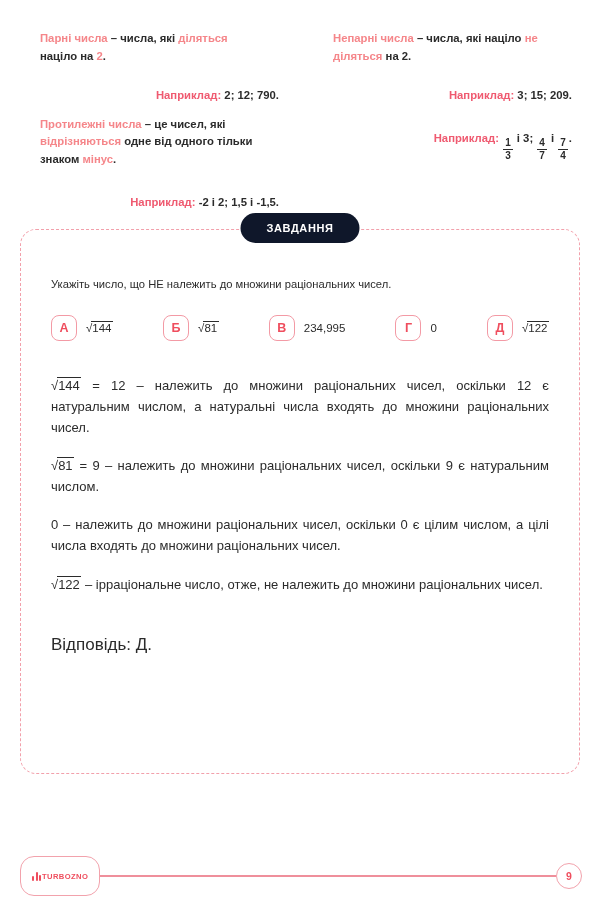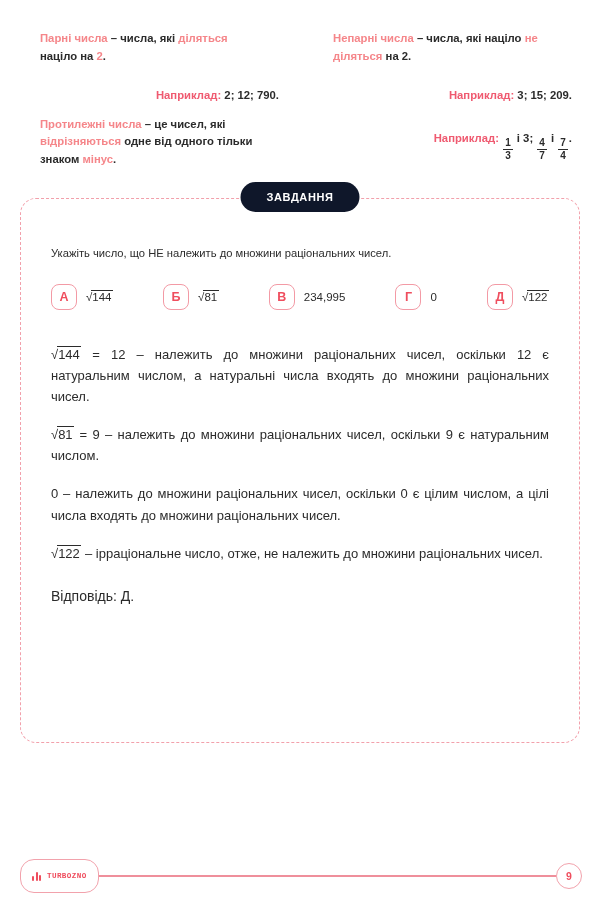--- a/index.html
+++ b/index.html
@@ -149,23 +149,23 @@
 
   
   .solution-p {
     font-size: 13px;
     line-height: 1.62;
     color: #2b2b2b;
     text-align: justify;
     margin: 0 0 17px 0;
   }
   .answer-line {
-    font-size: 14px;
-    color: #2b2b2b;
-    margin: 24px 0 0 0;
+    font-size: 17px;
+    color: #2b2b2b;
+    margin: 40px 0 0 0;
   }
 
   
   .footer {
     position: absolute;
     left: 0;
     right: 0;
     bottom: 22px;
     height: 32px;
     display: flex;
@@ -173,27 +173,25 @@
   }
   .footer-rule {
     flex: 1;
     height: 1.2px;
     background: #ef8f9b;
   }
   .footer-logo {
     margin-left: 20px;
     border: 1.3px solid #f2a2ac;
     border-radius: 14px;
-    height: 34px;
+    height: 40px;
     padding: 0 11px;
     display: flex;
     align-items: center;
-    gap: 5px;
-    box-sizing: border-box;
-    font-family: Liberation Mono, monospace;
+    box-sizing: border-box;
   }
   .logo-mark {
     width: 10px;
     height: 10px;
     position: relative;
     flex: none;
   }
   .logo-mark i {
     position: absolute;
     bottom: 0;
@@ -236,20 +234,21 @@
     <div class="def-example"><span class="ex-label">Наприклад:</span> <span class="ex-value">2; 12; 790.</span></div>
   </div>
 
   <div class="def-cell">
     <p class="def-text"><span class="hl">Непарні числа</span><span> – </span><span>числа, які націло </span><span class="hl">не діляться</span><span> на 2.</span></p>
     <div class="def-example"><span class="ex-label">Наприклад:</span> <span class="ex-value">3; 15; 209.</span></div>
   </div>
 
   <div class="def-cell row-2">
     <p class="def-text"><span class="hl">Протилежні числа</span><span> – </span><span>це чисел, які </span><span class="hl">відрізняються</span><span> одне від одного тільки знаком </span><span class="hl">мінус</span><span>.</span></p>
+    <div class="def-example"><span class="ex-label">Наприклад:</span> <span class="ex-value">-2 і 2; 1,5 і -1,5.</span></div>
   </div>
 
   <div class="def-cell row-2">
     <div class="def-example"><span class="ex-label">Наприклад:</span>
       <span class="ex-value"><span class="frac">
             <span class="num">1</span>
             <span class="den">3</span>
           </span><span> і 3; </span><span class="frac">
             <span class="num">4</span>
             <span class="den">7</span>

